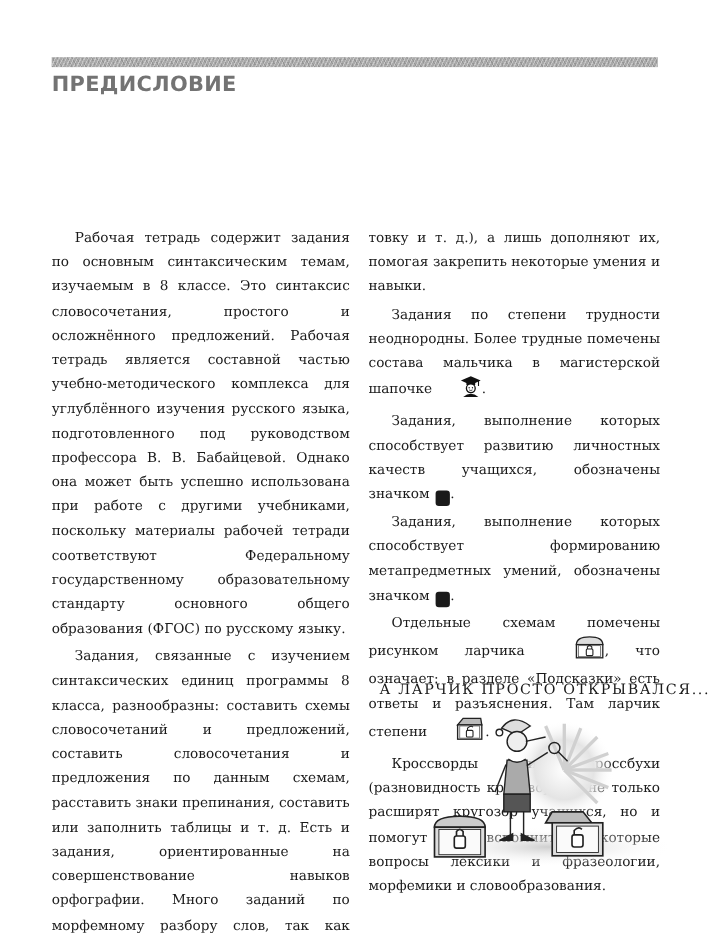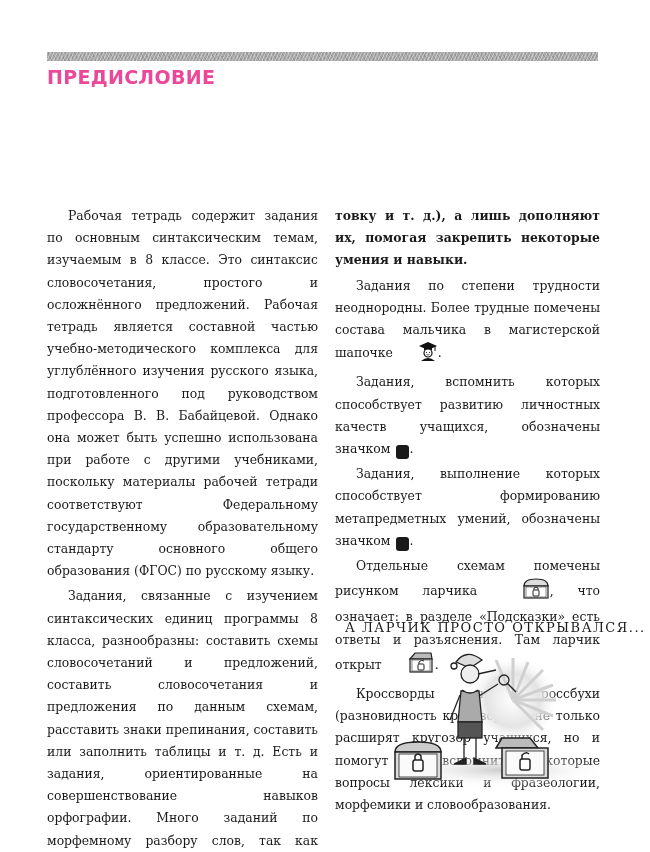--- a/index.html
+++ b/index.html
@@ -9,28 +9,28 @@
     .hatch-bar {
       position: absolute; left: 47px; top: 52px; width: 551px; height: 9px;
       background:
         repeating-linear-gradient(115deg, rgba(255,255,255,0.35) 0 1px, transparent 1px 3px),
         repeating-linear-gradient(65deg, rgba(90,90,90,0.25) 0 1px, transparent 1px 4px),
         #a9a9a9;
     }
     .page-title {
       position: absolute; left: 47px; top: 66px;
       font-family: "DejaVu Sans", "Liberation Sans", sans-serif;
-      font-weight: bold; font-size: 19px; letter-spacing: 0.3px; color: #ec4899;
+      font-weight: bold; font-size: 19px; letter-spacing: 0.3px; color: #737373;
     }
 
     .col { position: absolute; top: 205px; font-size: 12.4px; line-height: 22.2px; text-align: justify; }
     .col-left { left: 47px; width: 271px; }
     .col-right { left: 335px; width: 265px; }
     .col p { text-indent: 21px; margin-bottom: 3px; }
-    .col p.no-indent { text-indent: 0; font-weight: bold; }
+    .col p.no-indent { text-indent: 0; }
     .col p.last-para { text-align-last: left; }
 
     .icon-inline { display: inline-block; vertical-align: -4px; }
     .icon-badge {
       display: inline-block; width: 13px; height: 14px; background: #1a1a1a; border-radius: 3px;
       color: #fff; font-size: 9px; line-height: 14px; text-align: center; font-style: italic; font-weight: bold;
       vertical-align: -2px; margin-left: 2px;
     }
 
     .subtitle {
@@ -64,40 +64,40 @@
         <circle cx="10" cy="12" r="4" fill="#fff" stroke="#111" stroke-width="1.2"></circle>
         <circle cx="8.5" cy="11.5" r="0.6" fill="#111"></circle>
         <circle cx="11.5" cy="11.5" r="0.6" fill="#111"></circle>
         <path d="M8.5 13.5 Q10 14.5 11.5 13.5" stroke="#111" stroke-width="0.7" fill="none"></path>
         <path d="M3 20 Q10 14 17 20 Z" fill="#111"></path>
       </svg>
     </span><span>.</span>
   </p>
 
   <p>
-    <span>Задания, вспомнить которых способствует развитию личностных качеств учащихся, обозначены значком</span>
+    <span>Задания, выполнение которых способствует развитию личностных качеств учащихся, обозначены значком</span>
     <span class="icon-badge">Л</span><span>.</span>
   </p>
 
   <p>
     <span>Задания, выполнение которых способствует формированию метапредметных умений, обозначены значком</span>
     <span class="icon-badge">М</span><span>.</span>
   </p>
 
   <p>
     <span>Отдельные схемам помечены рисунком ларчика</span>
     <span class="icon-inline">
       <svg width="28" height="22" viewBox="0 0 28 22">
         <path d="M2 9 Q2 2 14 2 Q26 2 26 9 Z" fill="#ddd" stroke="#222" stroke-width="1.2"></path>
         <rect x="2" y="9" width="24" height="12" fill="#eee" stroke="#222" stroke-width="1.2"></rect>
         <rect x="4" y="10" width="20" height="10" fill="#fff" stroke="#444" stroke-width="0.6"></rect>
         <rect x="11" y="13" width="6" height="6" rx="1" fill="#fff" stroke="#222" stroke-width="1"></rect>
         <path d="M12 13 V11 Q14 9 16 11 V13" fill="none" stroke="#222" stroke-width="1"></path>
       </svg>
-    </span><span>, что означает: в разделе «Подсказки» есть ответы и разъяснения. Там ларчик открыт</span>
+    </span><span>, что означает: в разделе «Подсказки» есть ответы и разъяснения. Там ларчик степени</span>
     <span class="icon-inline">
       <svg width="28" height="22" viewBox="0 0 28 22">
         <polygon points="3,8 8,2 24,2 25,8" fill="#bbb" stroke="#222" stroke-width="1.2"></polygon>
         <rect x="3" y="8" width="22" height="13" fill="#eee" stroke="#222" stroke-width="1.2"></rect>
         <rect x="5" y="9" width="18" height="11" fill="#fff" stroke="#444" stroke-width="0.6"></rect>
         <rect x="11" y="13" width="6" height="6" rx="1" fill="#fff" stroke="#222" stroke-width="1"></rect>
         <path d="M12 13 V11 Q15 8 17 10" fill="none" stroke="#222" stroke-width="1"></path>
       </svg>
     </span><span>.</span>
   </p>

